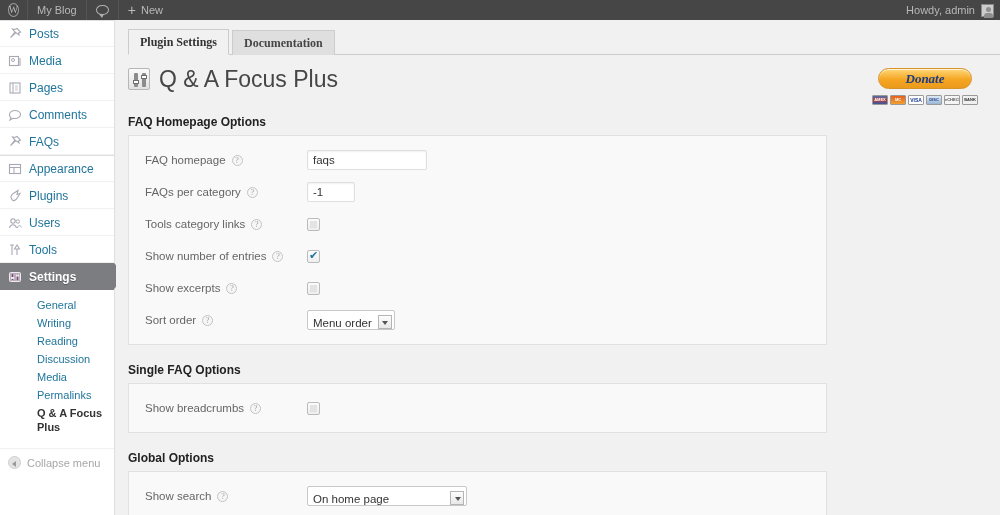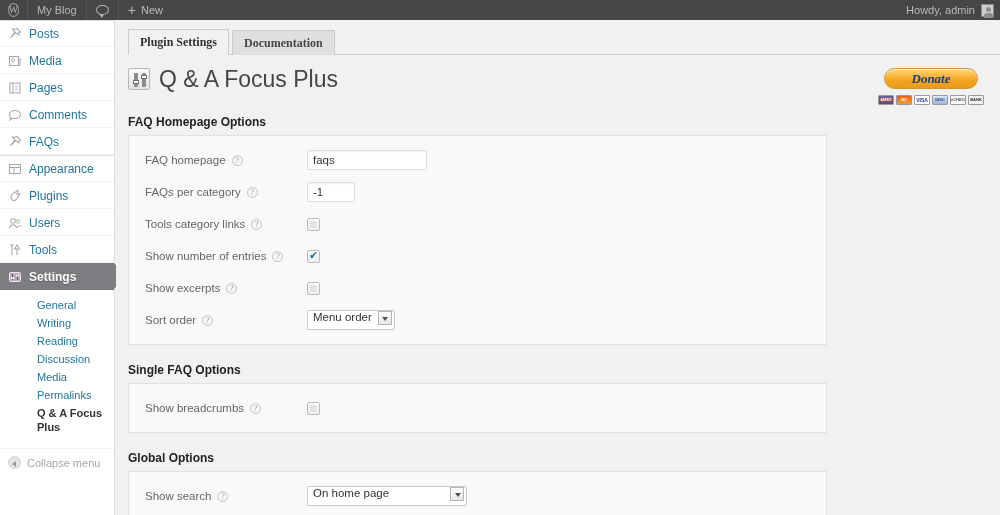--- a/index.html
+++ b/index.html
@@ -200,21 +200,21 @@
   .plugin-icon .k1 { left: 4px; top: 11px; }
   .plugin-icon .k2 { left: 12px; top: 6px; }
   h1.ptitle {
     margin: 0; padding: 0;
     font-size: 23px; font-weight: normal;
     color: #464646; line-height: 28px;
   }
 
   
   .donate-box {
-    position: absolute; right: 10px; top: 48px;
+    position: absolute; right: 16px; top: 48px;
     text-align: center;
     width: 118px;
   }
   .donate-btn {
     display: block; width: 94px; margin: 0 auto;
     height: 21px; line-height: 19px;
     background: linear-gradient(#ffd878, #f5a623 55%, #eb9a1b);
     border: 1px solid #d79327;
     border-radius: 11px;
     font-family: "Liberation Serif", serif;
@@ -314,21 +314,21 @@
   }
   .cbox.checked::before {
     content: "\2714";
     position: absolute; left: 1px; top: -2px;
     font-size: 11px; color: #21759b;
     line-height: 14px;
     font-family: "DejaVu Sans", sans-serif;
   }
 
   .sel {
-    display: inline-flex; align-items: flex-start;
+    display: inline-flex; align-items: flex-end;
     justify-content: space-between;
     background: #fff;
     border: 1px solid #c8c8c8;
     border-radius: 2px;
     font-size: 11.5px; color: #333;
     height: 20px;
     padding: 0 2px 0 5px;
     cursor: pointer;
   }
   .sel .arrow {

